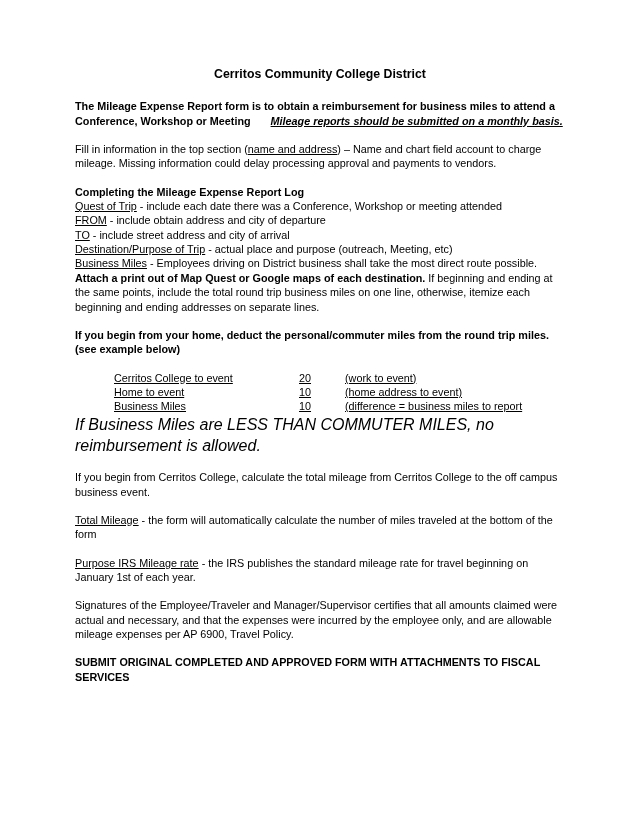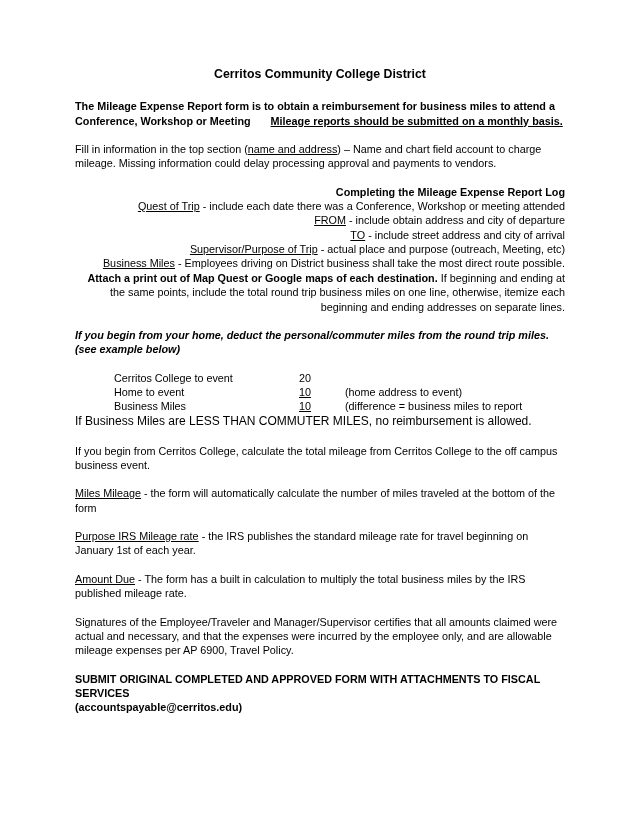--- a/index.html
+++ b/index.html
@@ -26,38 +26,40 @@
     text-align: center;
     margin-bottom: 16px;
   }
   .title-line {
     font-weight: bold;
     font-size: 12.3px;
     line-height: 1.4;
     margin: 0;
   }
   p { margin: 0 0 14px 0; }
-  .tight { margin: 0; text-align: right; }
+  .tight { margin: 0; }
   .bold { font-weight: bold; }
-  .italic { font-style: italic; }
+  .italic { }
   .underline { text-decoration: underline; }
-  .gap-left { margin-left: 20px; }
+  .gap-left { margin-left: 20px; font-style: italic; }
   .log-block { margin-bottom: 14px; }
   .log-block p { margin: 0; }
   .example-block { margin-bottom: 0; }
   .ex-row {
     display: flex;
     padding-left: 39px;
+    text-decoration: underline;
   }
   .ex-label { width: 185px; }
   .ex-miles { width: 46px; }
   .ex-desc { flex: 1; }
   .ex-cont { padding-left: 4px; }
   .fine-note {
-    font-size: 12px;
+    font-style: italic;
+    font-size: 16px;
     margin: 0 0 14px 0;
   }
   .block-line { display: block; }
 </style>
 </head>
 <body>
 
 <div class="page">
 
   <div class="title-block">
@@ -66,33 +68,34 @@
 
   <p><span class="bold">The Mileage Expense Report form is to obtain a reimbursement for business miles to attend a Conference, Workshop or Meeting</span><span class="bold underline gap-left">Mileage reports should be submitted on a monthly basis.</span></p>
 
   <p><span>Fill in information in the top section (</span><span class="underline">name and address</span><span>) – Name and chart field account to charge mileage.  Missing information could delay processing approval and payments to vendors.</span></p>
 
   <div class="log-block">
     <p class="tight bold">Completing the Mileage Expense Report Log</p>
     <p class="tight"><span class="underline">Quest of Trip</span><span> - include each date there was a Conference, Workshop or meeting attended</span></p>
     <p class="tight"><span class="underline">FROM</span><span> - include obtain address and city of departure</span></p>
     <p class="tight"><span class="underline">TO</span><span> - include street address and city of arrival</span></p>
-    <p class="tight"><span class="underline">Supervisor/Purpose of Trip</span><span> - actual place and purpose (outreach, Meeting, etc)</span></p>
+    <p class="tight"><span class="underline">Destination/Purpose of Trip</span><span> - actual place and purpose (outreach, Meeting, etc)</span></p>
     <p class="tight"><span class="underline">Business Miles</span><span> - Employees driving on District business shall take the most direct route possible.  </span><span class="bold">Attach a print out of Map Quest or Google maps of each destination.</span><span>  If beginning and ending at the same points, include the total round trip business miles on one line, otherwise, itemize each beginning and ending addresses on separate lines.</span></p>
   </div>
 
   <p class="bold italic">
       <span class="block-line">If you begin from your home, deduct the personal/commuter miles from the round trip miles.</span>
       <span class="block-line">(see example below)</span>
     </p>
 
   <div class="example-block">
     <div class="ex-row">
       <span class="ex-label">Cerritos College to event</span>
       <span class="ex-miles">20</span>
+      <span class="ex-desc">(work to event)</span>
     </div>
     <div class="ex-row">
       <span class="ex-label">Home to event</span>
       <span class="ex-miles"><span class="underline">10</span></span>
       <span class="ex-desc">(home address to event)</span>
     </div>
     <div class="ex-row">
       <span class="ex-label">Business Miles</span>
       <span class="ex-miles"><span class="underline">10</span></span>
       <span class="ex-desc">(difference = business miles to report</span>
@@ -100,26 +103,24 @@
     <div class="ex-row">
       <span class="ex-label"></span>
       <span class="ex-miles"></span>
     </div>
   </div>
 
   <p class="fine-note">If Business Miles are LESS THAN COMMUTER MILES, no reimbursement is allowed.</p>
 
   <p>If you begin from Cerritos College, calculate the total mileage from Cerritos College to the off campus business event.</p>
 
-  <p><span class="underline">Miles Mileage</span><span> - the form will automatically calculate the number of miles traveled at the bottom of the form</span></p>
+  <p><span class="underline">Total Mileage</span><span> - the form will automatically calculate the number of miles traveled at the bottom of the form</span></p>
 
   <p><span class="underline">Purpose IRS Mileage rate</span><span> - the IRS publishes the standard mileage rate for travel beginning on January 1st of each year.</span></p>
 
-  <p><span class="underline">Amount Due</span><span> - The form has a built in calculation to multiply the total business miles by the IRS published mileage rate.</span></p>
 
   <p>Signatures of the Employee/Traveler and Manager/Supervisor certifies that all amounts claimed were actual and necessary, and that the expenses were incurred by the employee only, and are allowable mileage expenses per AP 6900, Travel Policy.</p>
 
   <p class="bold">
       <span class="block-line">SUBMIT ORIGINAL COMPLETED AND APPROVED FORM WITH ATTACHMENTS TO FISCAL SERVICES</span>
-      <span class="block-line">(accountspayable@cerritos.edu)</span>
     </p>
 
 </div>
 
 </body></html>

